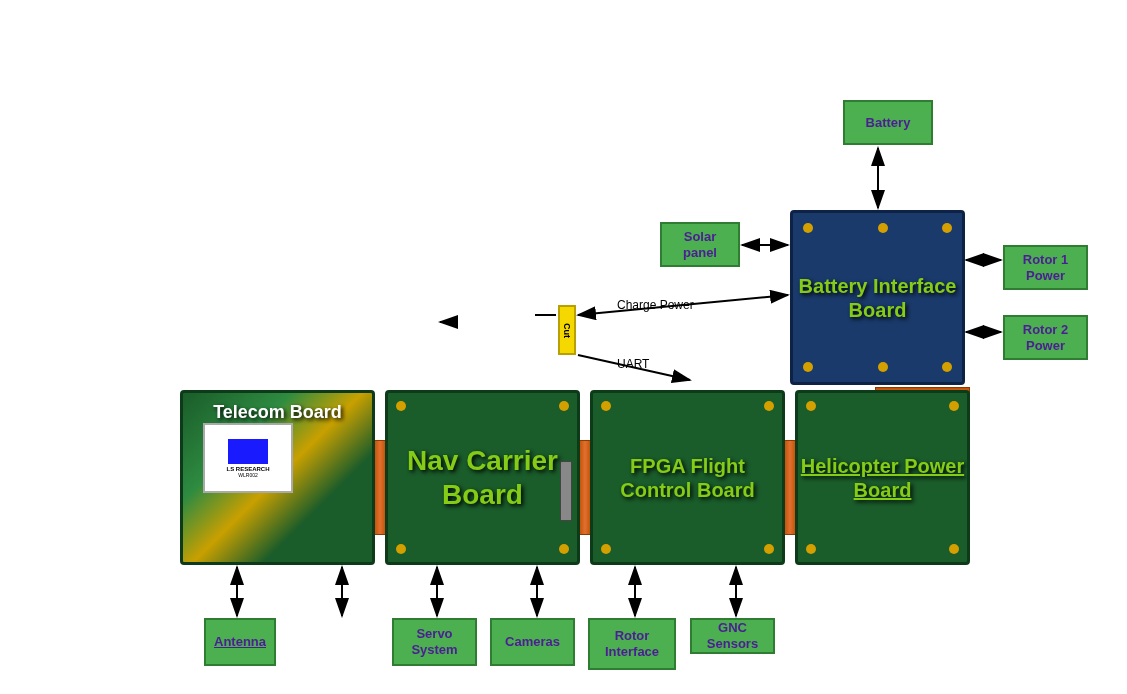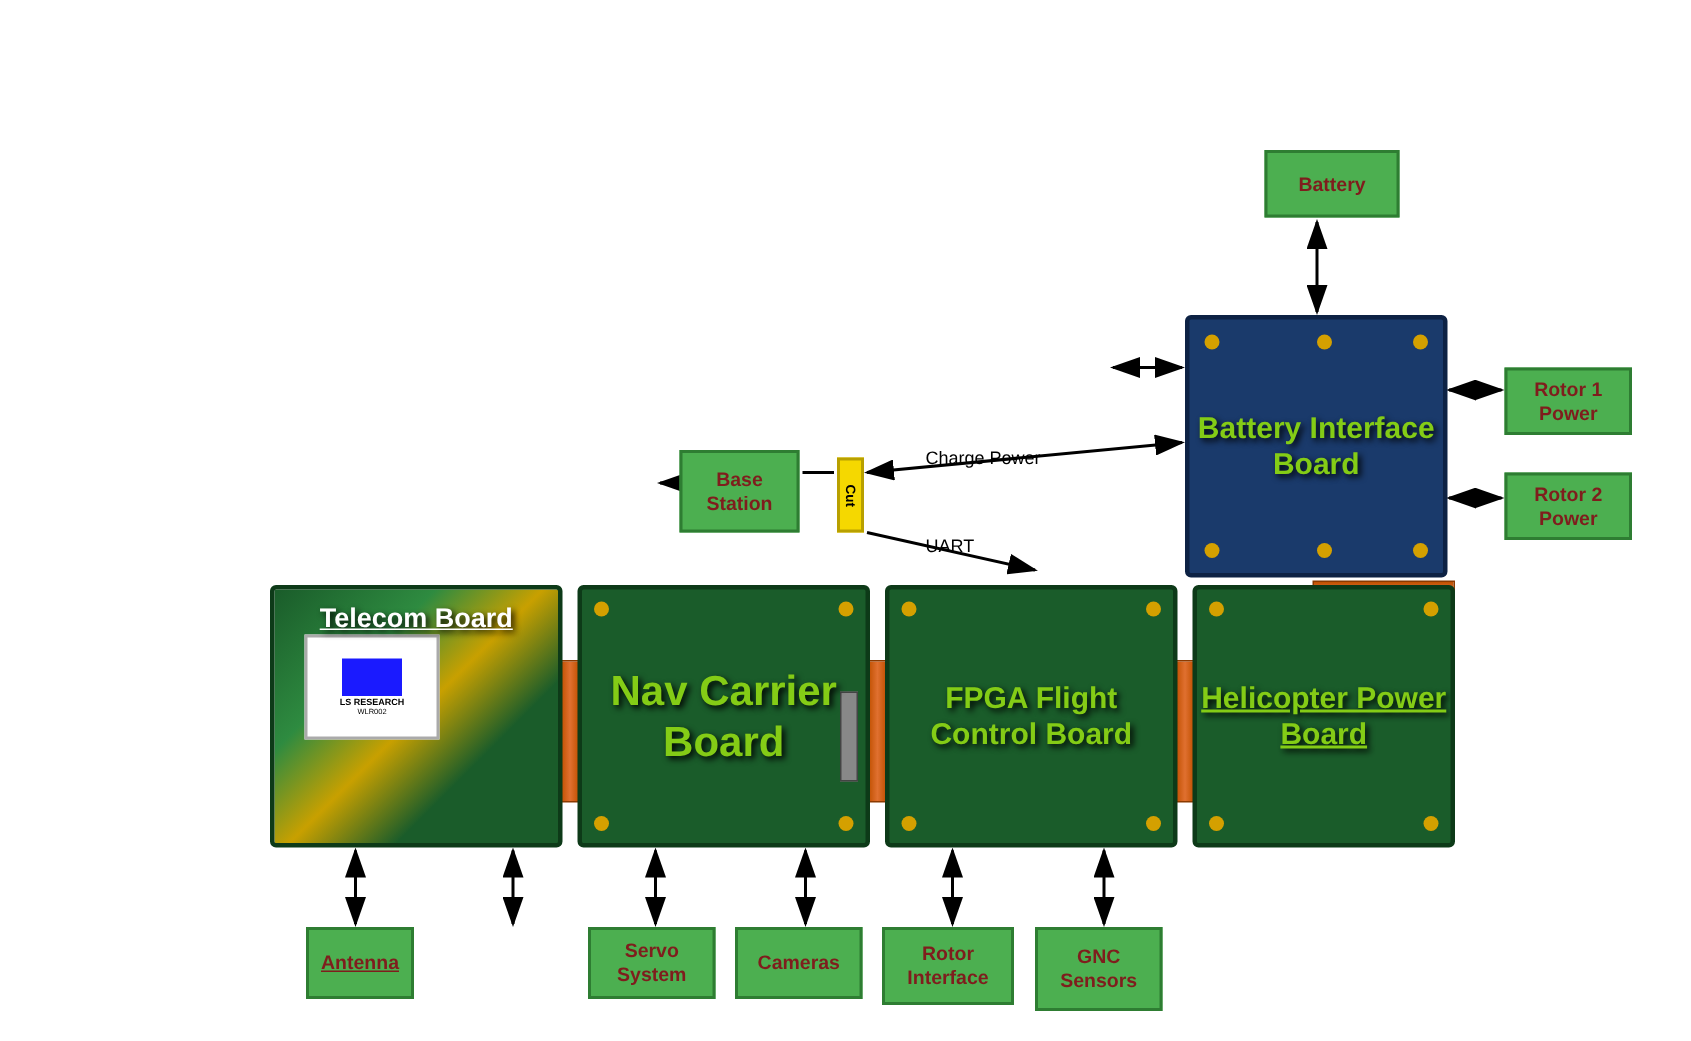--- a/index.html
+++ b/index.html
@@ -17,21 +17,21 @@
       width: 1127px;
       height: 694px;
       background: #fff;
     }
 
     
     .green-box {
       position: absolute;
       background: #4caf50;
       border: 2px solid #2e7d32;
-      color: #7f1d1d;
+      color: #4c1d95;
       font-weight: bold;
       font-size: 13px;
       text-align: center;
       padding: 6px 8px;
       display: flex;
       align-items: center;
       justify-content: center;
       line-height: 1.2;
     }
 
@@ -182,21 +182,21 @@
 Board</div>
   </div>
 
   <div class="pcb-board telecom-board" style="left:180px; top:390px; width:195px; height:175px;">
 
     <div style="position:absolute; top:30px; left:20px; width:90px; height:70px; background:#fff; border:2px solid #aaa; display:flex; align-items:center; justify-content:center; flex-direction:column; font-size:7px; color:#000; text-align:center;">
       <div style="width:40px; height:25px; background:#1a1aff; margin-bottom:2px;"></div>
       <div style="font-size:6px; color:#000; font-weight:bold;">LS RESEARCH</div>
       <div style="font-size:5px;">WLR002</div>
     </div>
-    <div class="pcb-label" style="top:5px; height:30px; font-size:18px; color:#fff;text-decoration:underline;">Telecom Board</div>
+    <div class="pcb-label" style="top:5px; height:30px; font-size:18px; color:#fff;">Telecom Board</div>
   </div>
 
   <div class="pcb-board" style="left:385px; top:390px; width:195px; height:175px; background:#1a5c2a;">
     <div class="pcb-dot" style="top:8px; left:8px;"></div>
     <div class="pcb-dot" style="top:8px; right:8px;"></div>
     <div class="pcb-dot" style="bottom:8px; left:8px;"></div>
     <div class="pcb-dot" style="bottom:8px; right:8px;"></div>
 
     <div style="position:absolute; right:5px; top:40%; height:60px; width:12px; background:#888; border:1px solid #444;"></div>
     <div class="pcb-label" style="font-size:28px;">Nav Carrier Board</div>
@@ -213,36 +213,36 @@
   <div class="pcb-board" style="left:795px; top:390px; width:175px; height:175px; background:#1a5c2a;">
     <div class="pcb-dot" style="top:8px; left:8px;"></div>
     <div class="pcb-dot" style="top:8px; right:8px;"></div>
     <div class="pcb-dot" style="bottom:8px; left:8px;"></div>
     <div class="pcb-dot" style="bottom:8px; right:8px;"></div>
     <div class="pcb-label" style="font-size:20px;text-decoration:underline;">Helicopter Power Board</div>
   </div>
 
   <div class="green-box" style="left:843px; top:100px; width:90px; height:45px;">Battery</div>
 
-
-  <div class="green-box" style="left:453px; top:300px; width:80px; height:55px;">Base<br>Station</div>
+  <div class="green-box" style="left:660px; top:222px; width:80px; height:45px;">Solar<br>panel</div>
+
 
   <div class="green-box" style="left:1003px; top:245px; width:85px; height:45px;text-align:center;">Rotor 1<br>Power</div>
 
   <div class="green-box" style="left:1003px; top:315px; width:85px; height:45px;">Rotor 2<br>Power</div>
 
   <div class="green-box" style="left:204px; top:618px; width:72px; height:48px;text-decoration:underline;">Antenna</div>
 
 
   <div class="green-box" style="left:392px; top:618px; width:85px; height:48px;">Servo<br>System</div>
 
   <div class="green-box" style="left:490px; top:618px; width:85px; height:48px;">Cameras</div>
 
   <div class="green-box" style="left:588px; top:618px; width:88px; height:52px;text-align:center;">Rotor<br>Interface</div>
 
-  <div class="green-box" style="left:690px; top:618px; width:85px; height:56px;">GNC<br>Sensors</div>
+  <div class="green-box" style="left:690px; top:618px; width:85px; height:36px;">GNC<br>Sensors</div>
 
   <div class="yellow-box" style="left:558px; top:305px; width:18px; height:50px;">Cut</div>
 
   <div class="line-label" style="left:617px; top:298px;">Charge Power</div>
   <div class="line-label" style="left:617px; top:357px;">UART</div>
 
 </div>
 
 </body></html>

